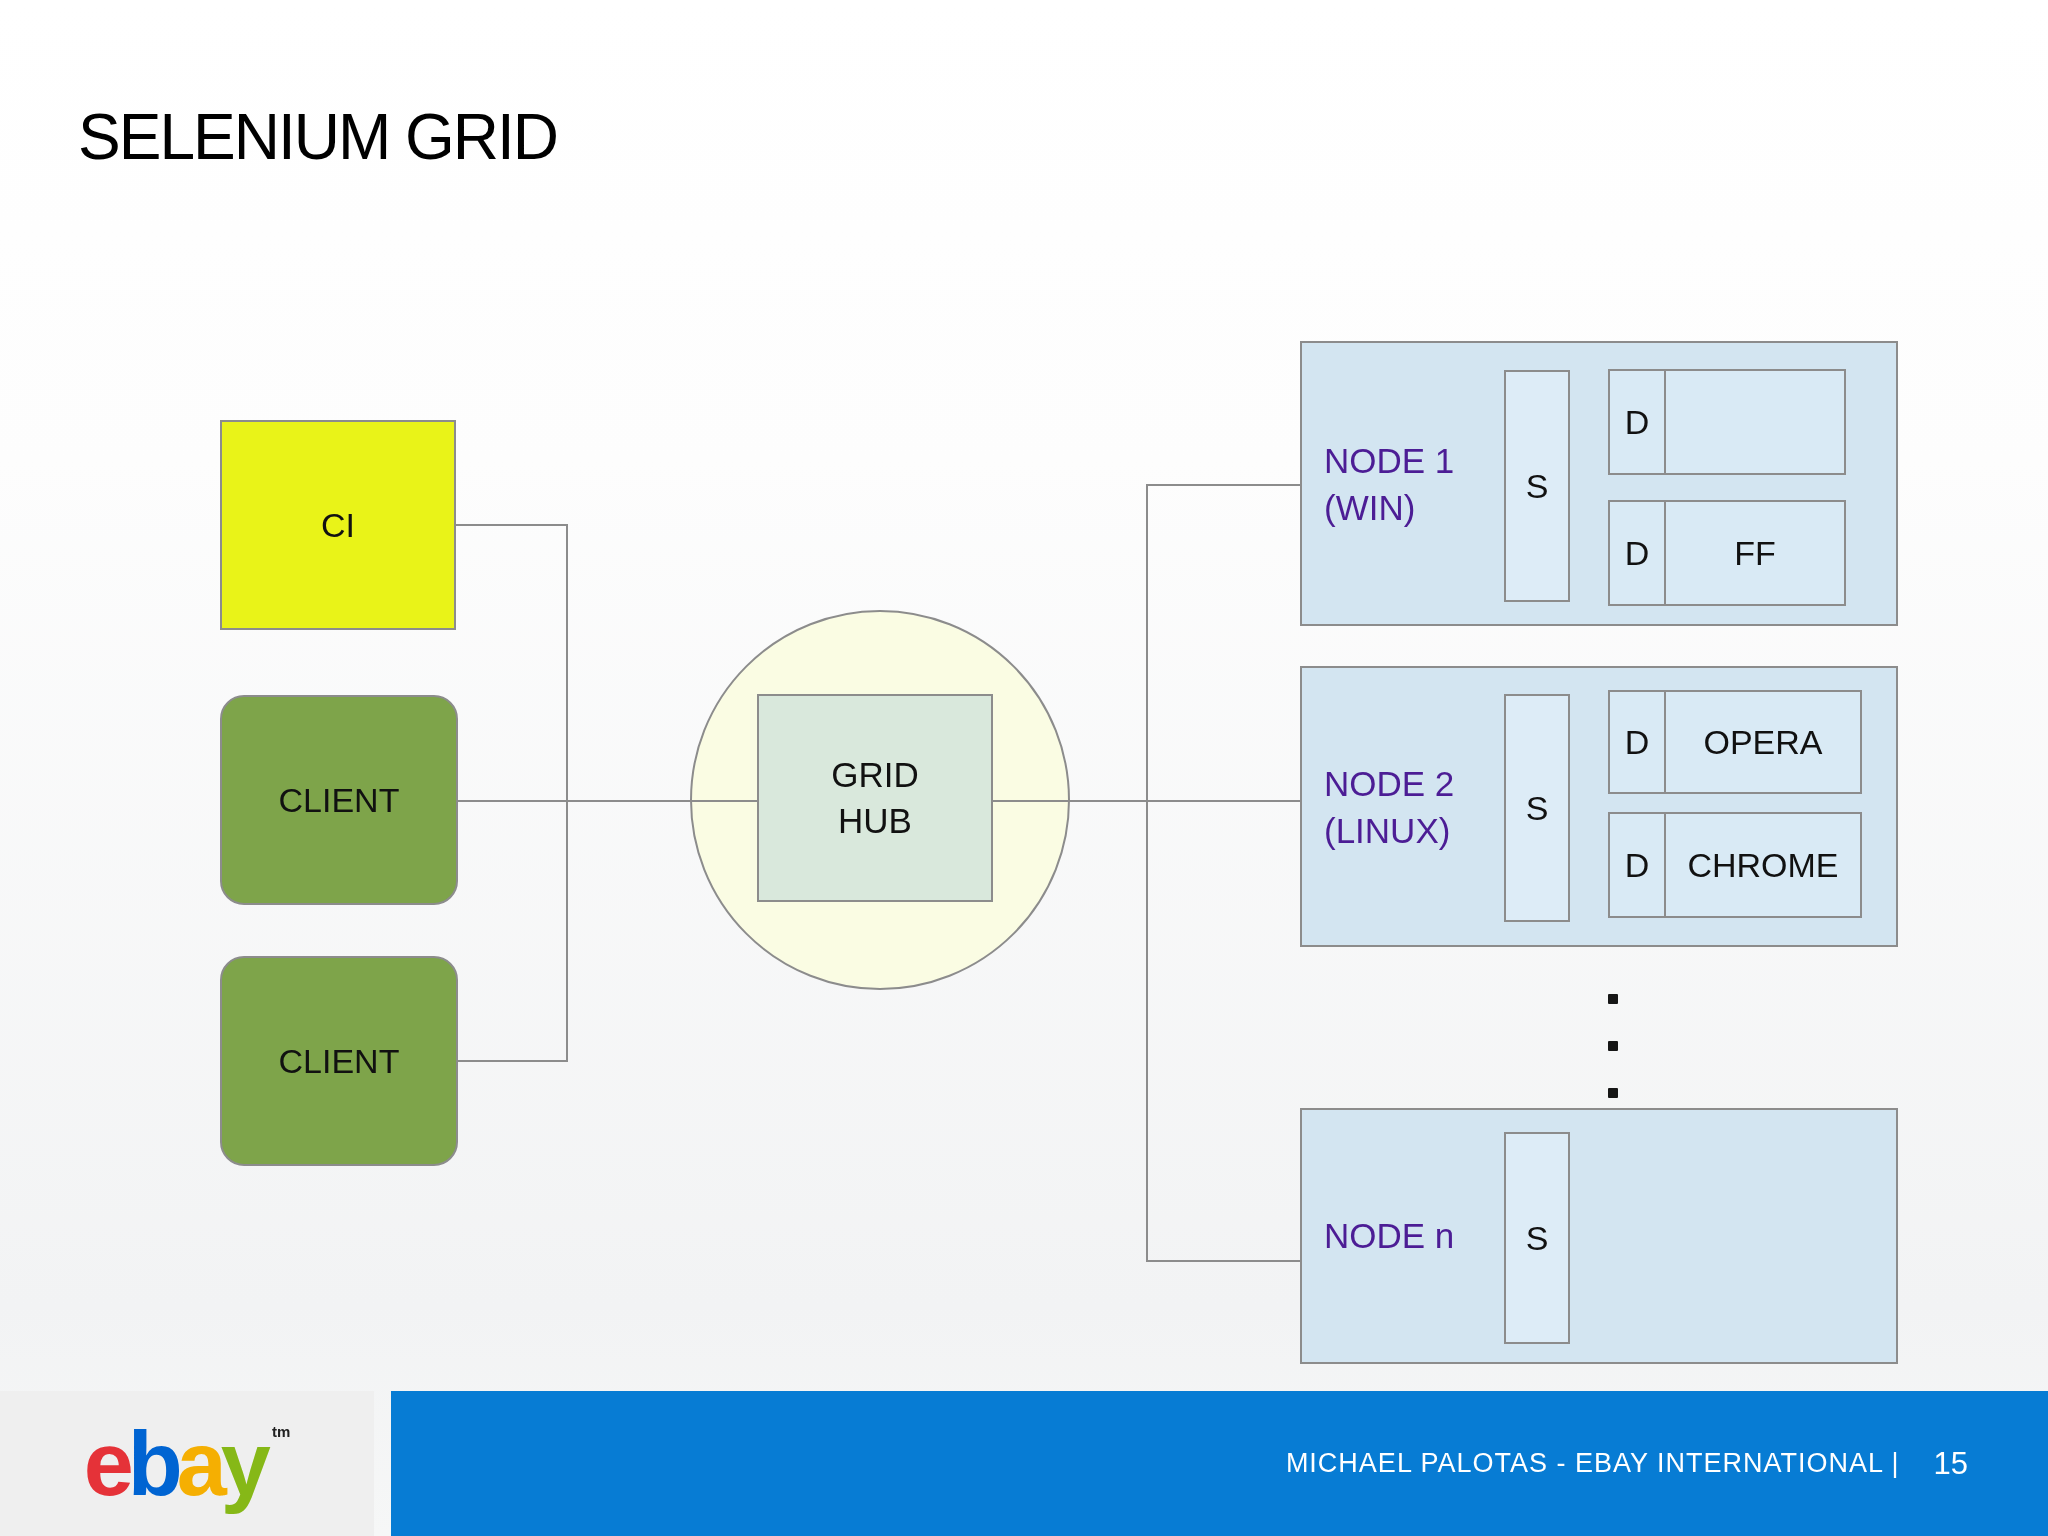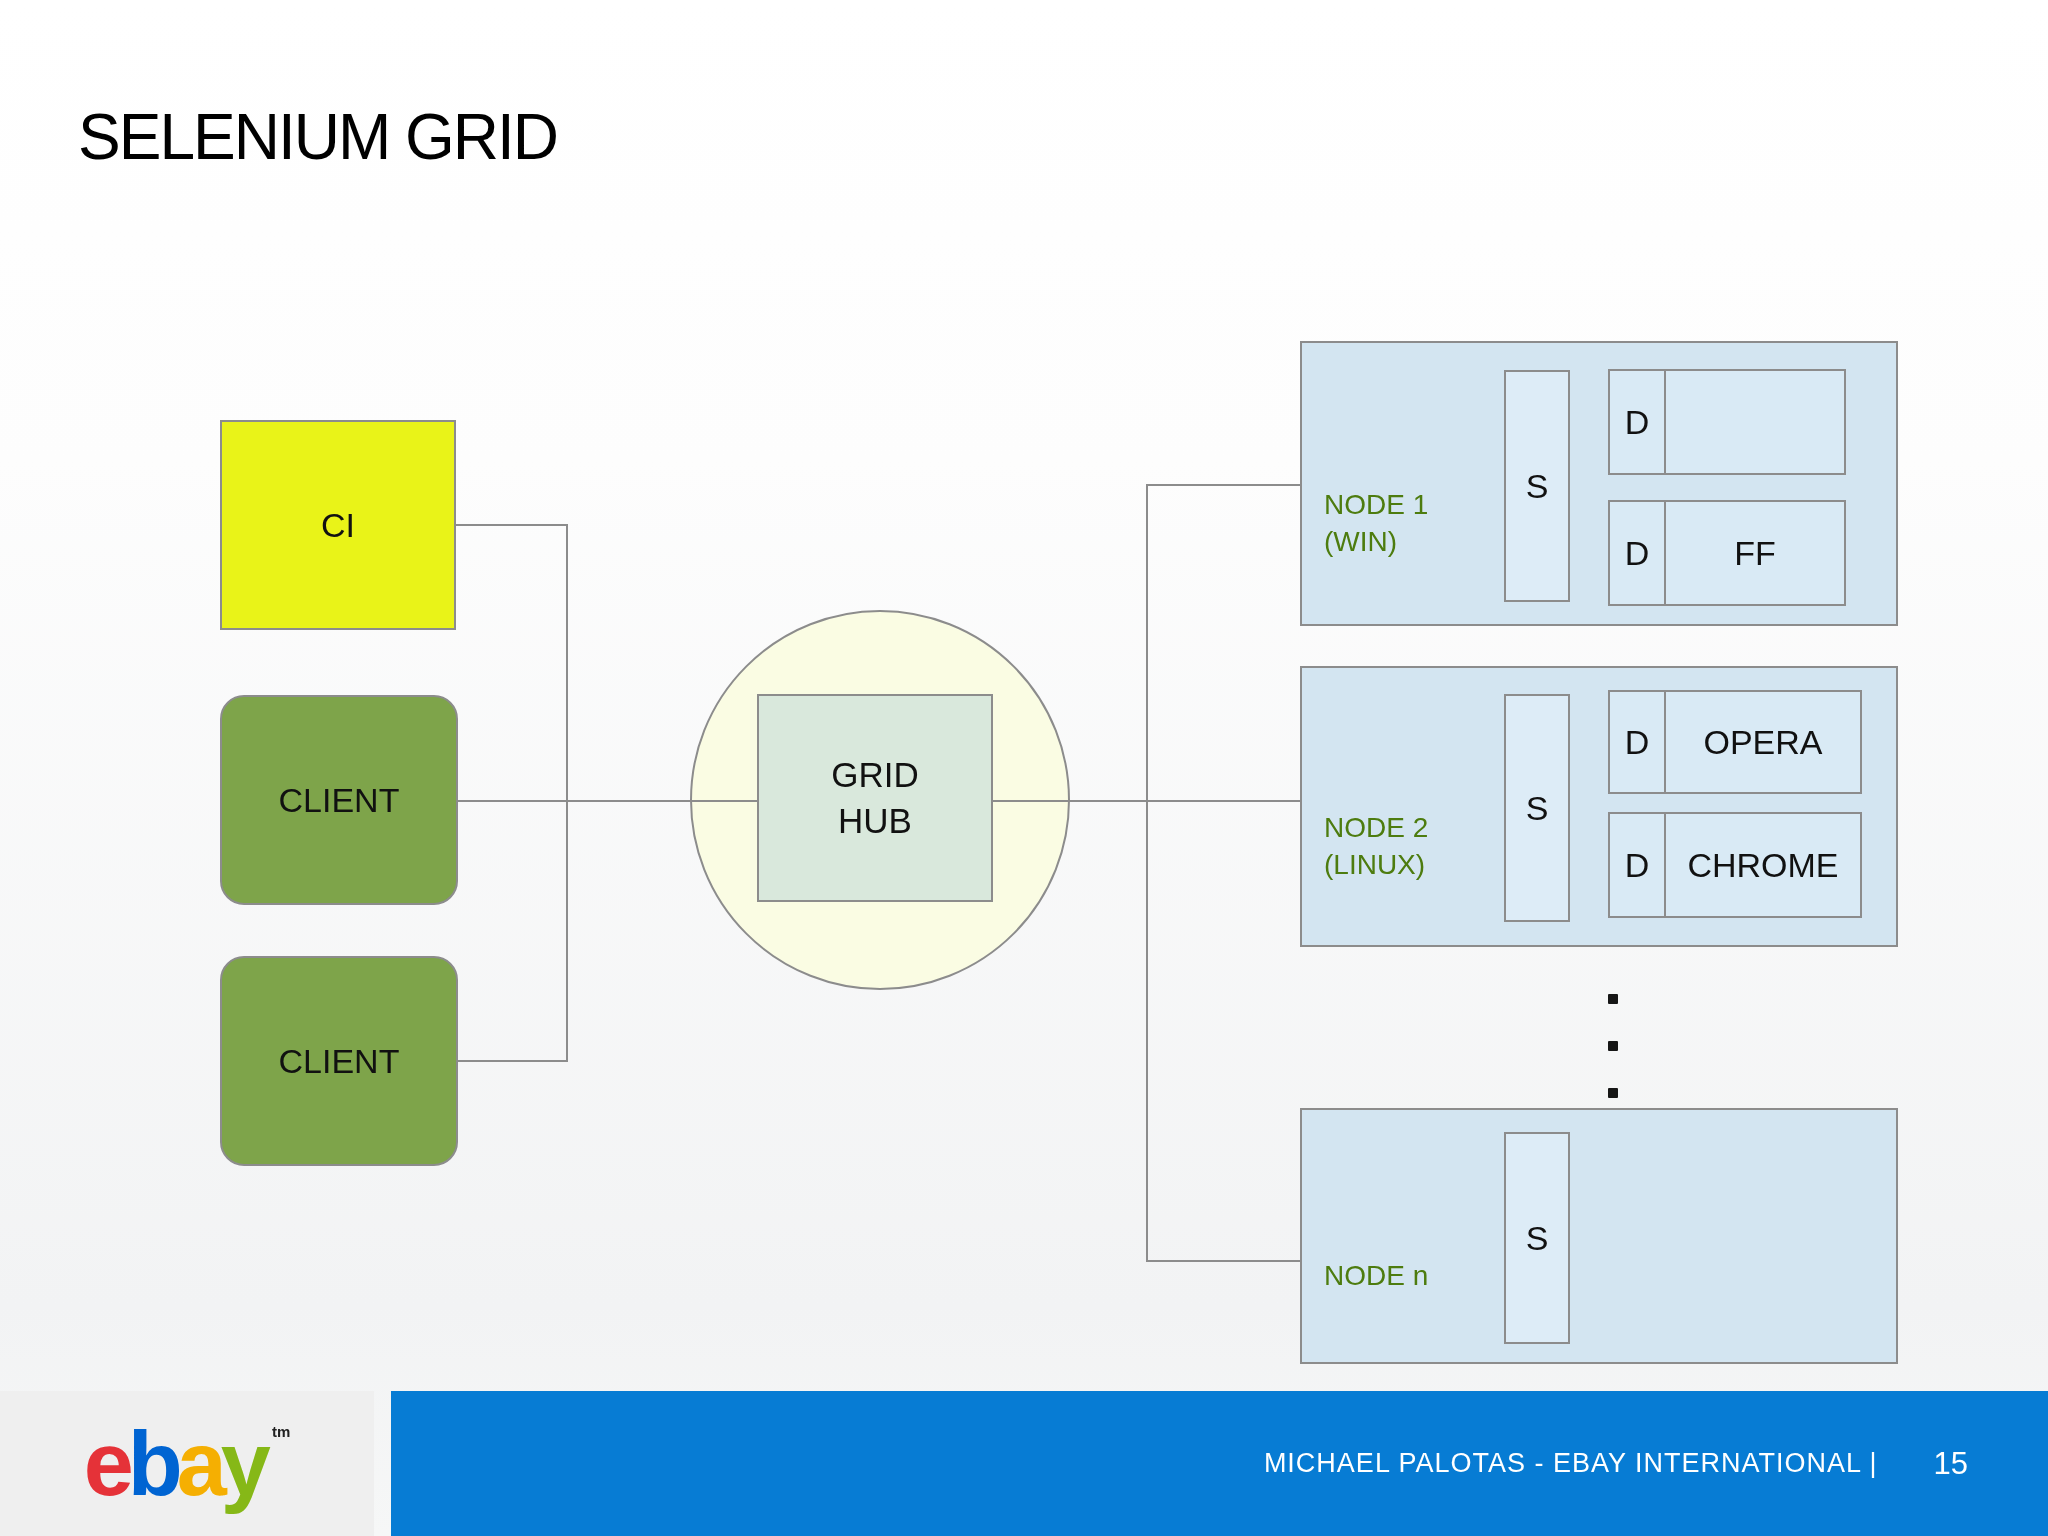--- a/index.html
+++ b/index.html
@@ -45,21 +45,21 @@
   .l-right-vert{left:1146px;top:484px;width:2px;height:778px;}
   .l-node1-stub{left:1146px;top:484px;width:156px;height:2px;}
   .l-noden-stub{left:1146px;top:1260px;width:156px;height:2px;}
   
   .node{position:absolute;box-sizing:border-box;border:2px solid #8c8c8c;background:#d3e5f1;z-index:3;}
   .node-1{left:1300px;top:341px;width:598px;height:285px;}
   .node-2{left:1300px;top:666px;width:598px;height:281px;}
   .node-n{left:1300px;top:1108px;width:598px;height:256px;}
   .node-label{
     position:absolute;left:22px;top:50%;transform:translateY(-50%);
-    font-size:28px;line-height:1.35;color:#4d7c0f;white-space:nowrap;margin-top:40px;
+    font-size:35px;line-height:1.35;color:#4c1d95;white-space:nowrap;
   }
   .s-box{
     position:absolute;box-sizing:border-box;border:2px solid #8c8c8c;
     background:#ddecf7;display:flex;align-items:center;justify-content:center;
     font-size:34px;
   }
   .node-1 .s-box{left:202px;top:27px;width:66px;height:232px;}
   .node-2 .s-box{left:202px;top:26px;width:66px;height:228px;}
   .node-n .s-box{left:202px;top:22px;width:66px;height:212px;}
   .slot{
@@ -89,21 +89,21 @@
   .ebay-logo .la{color:#f5af02;}
   .ebay-logo .ly{color:#86b817;}
   .ebay-logo .tm{
     font-size:15px;font-weight:bold;color:#222;
     letter-spacing:0;vertical-align:58px;margin-left:7px;
   }
   .footer-blue{
     position:absolute;left:391px;top:1391px;width:1657px;height:145px;
     background:#077cd4;z-index:4;box-sizing:border-box;
     display:flex;align-items:center;justify-content:flex-end;
-    padding-right:80px;gap:56px;
+    padding-right:80px;gap:34px;
   }
   .credit{color:#ffffff;font-size:27px;letter-spacing:1px;white-space:nowrap;}
   .page-num{color:#ffffff;font-size:31px;}
 </style>
 </head>
 <body>
 
 <div class="slide">
 
   <div class="title">SELENIUM GRID</div>

